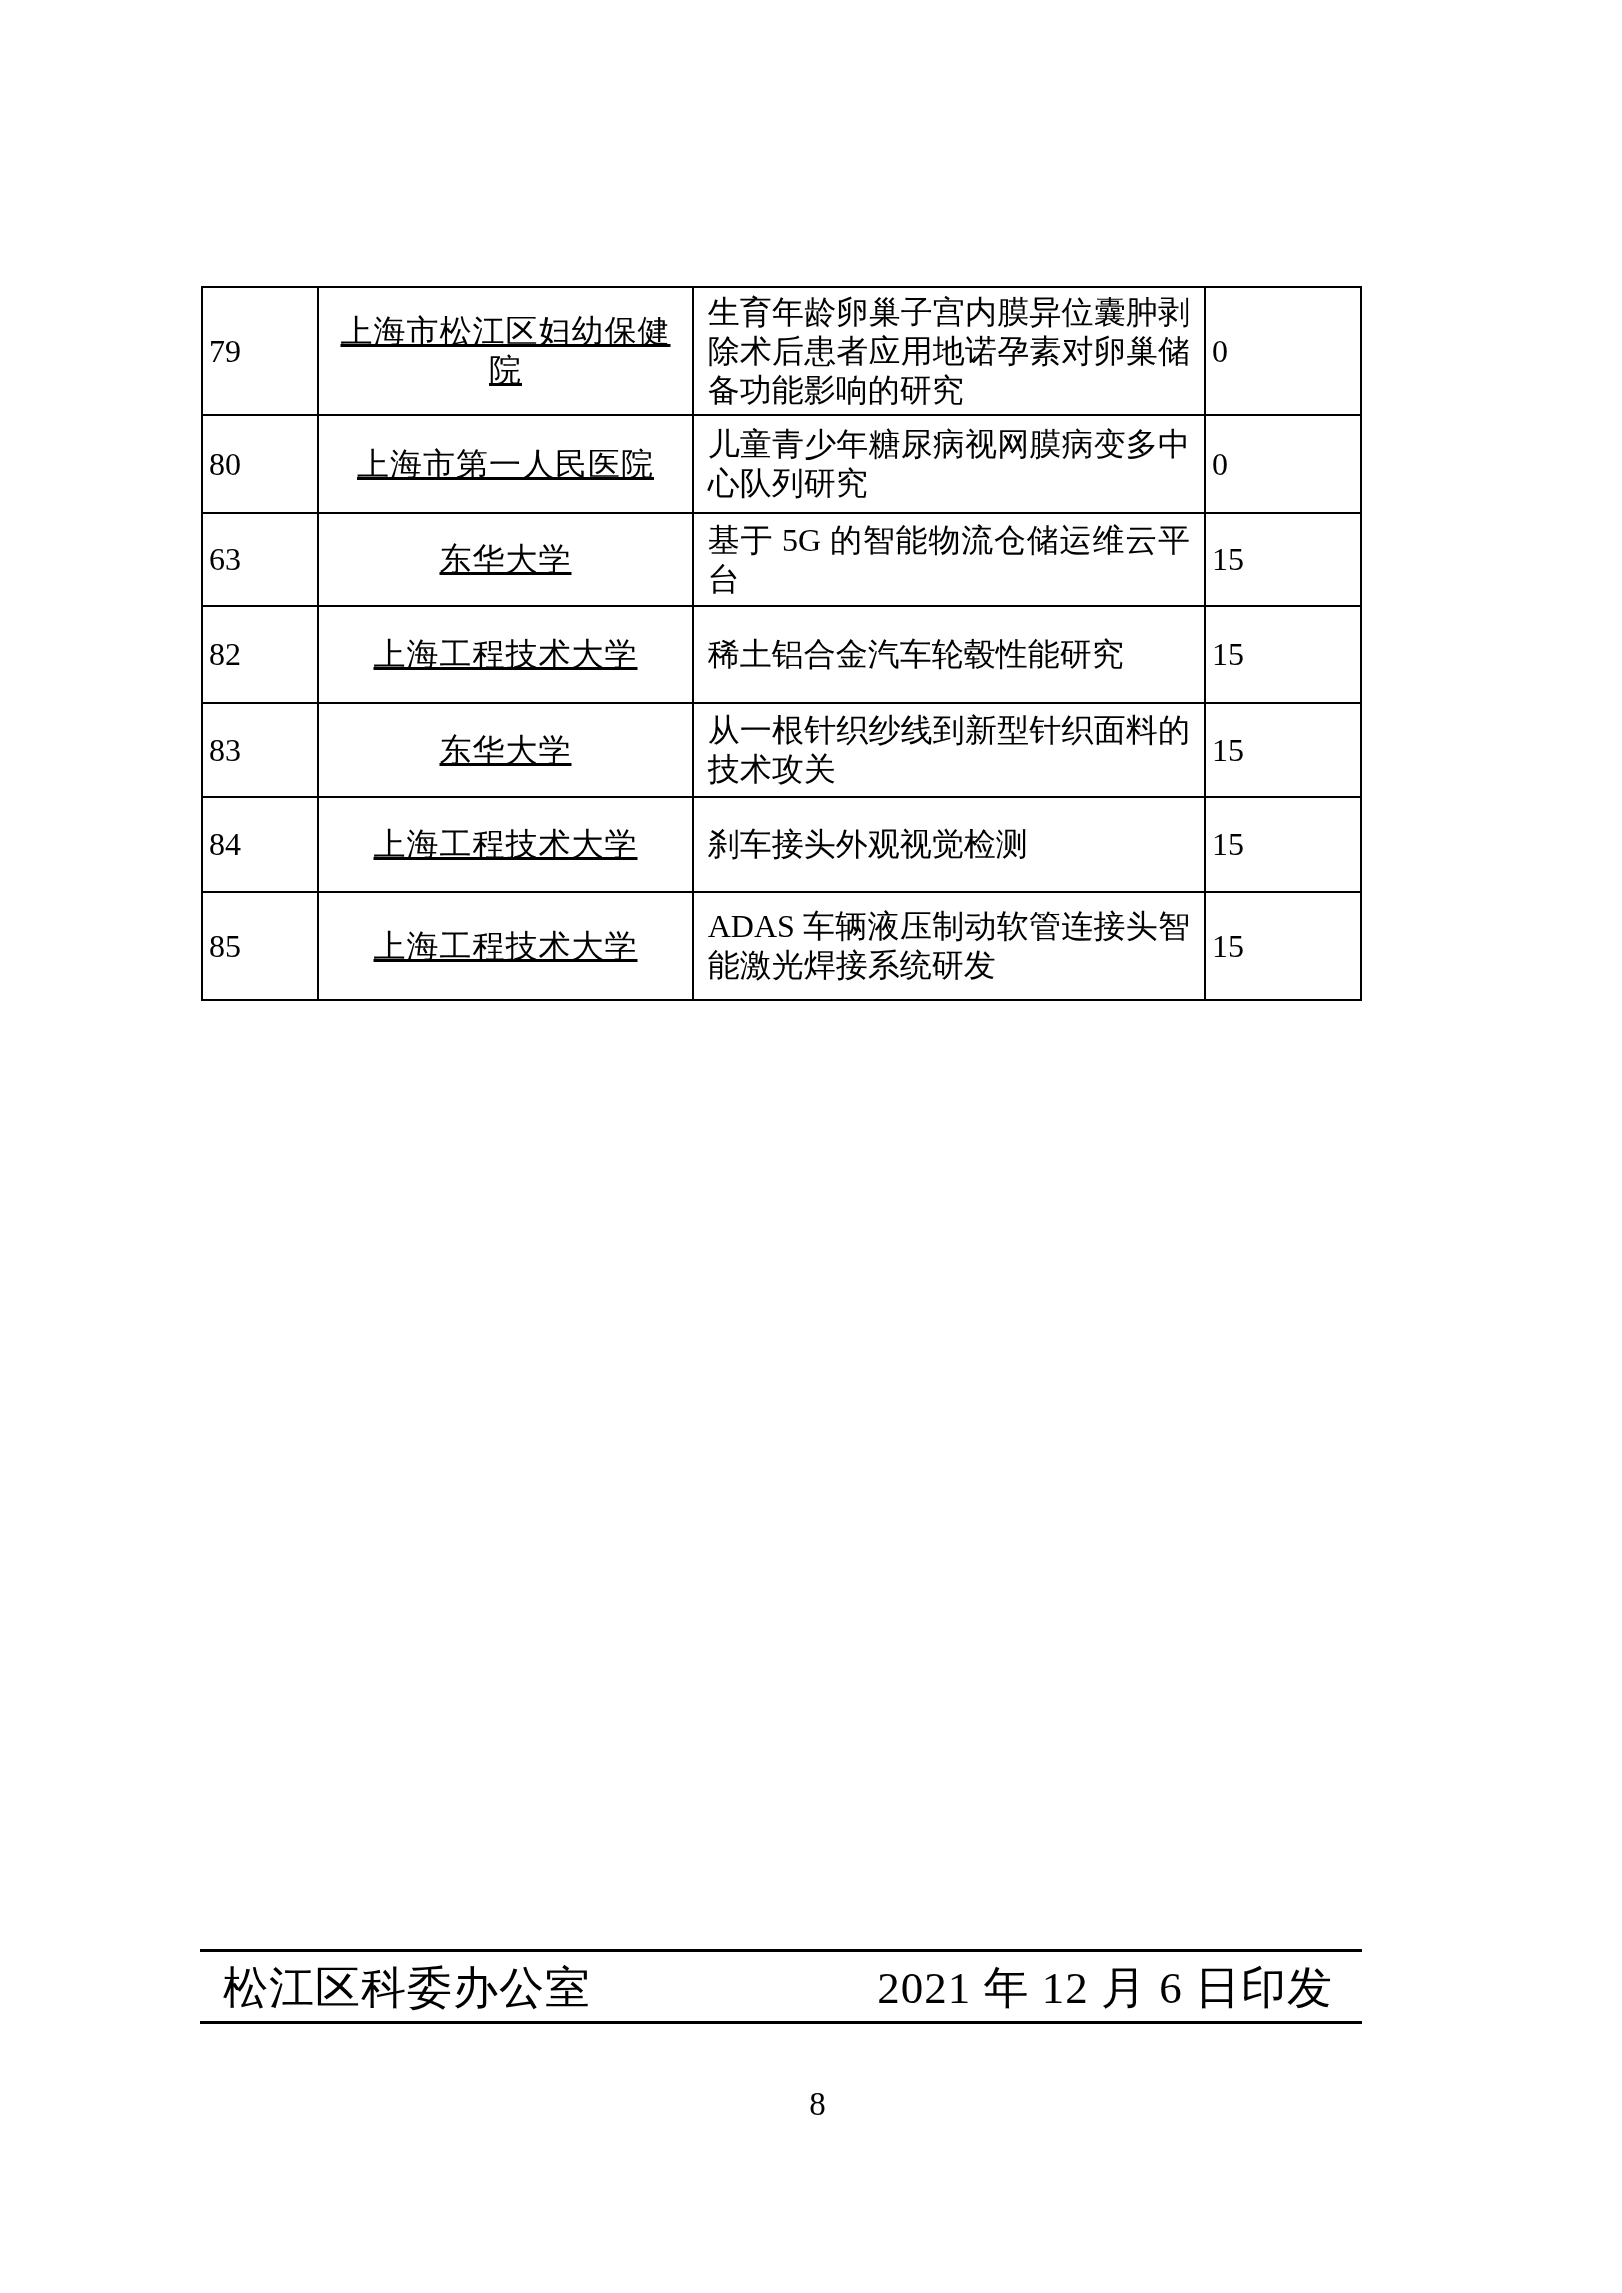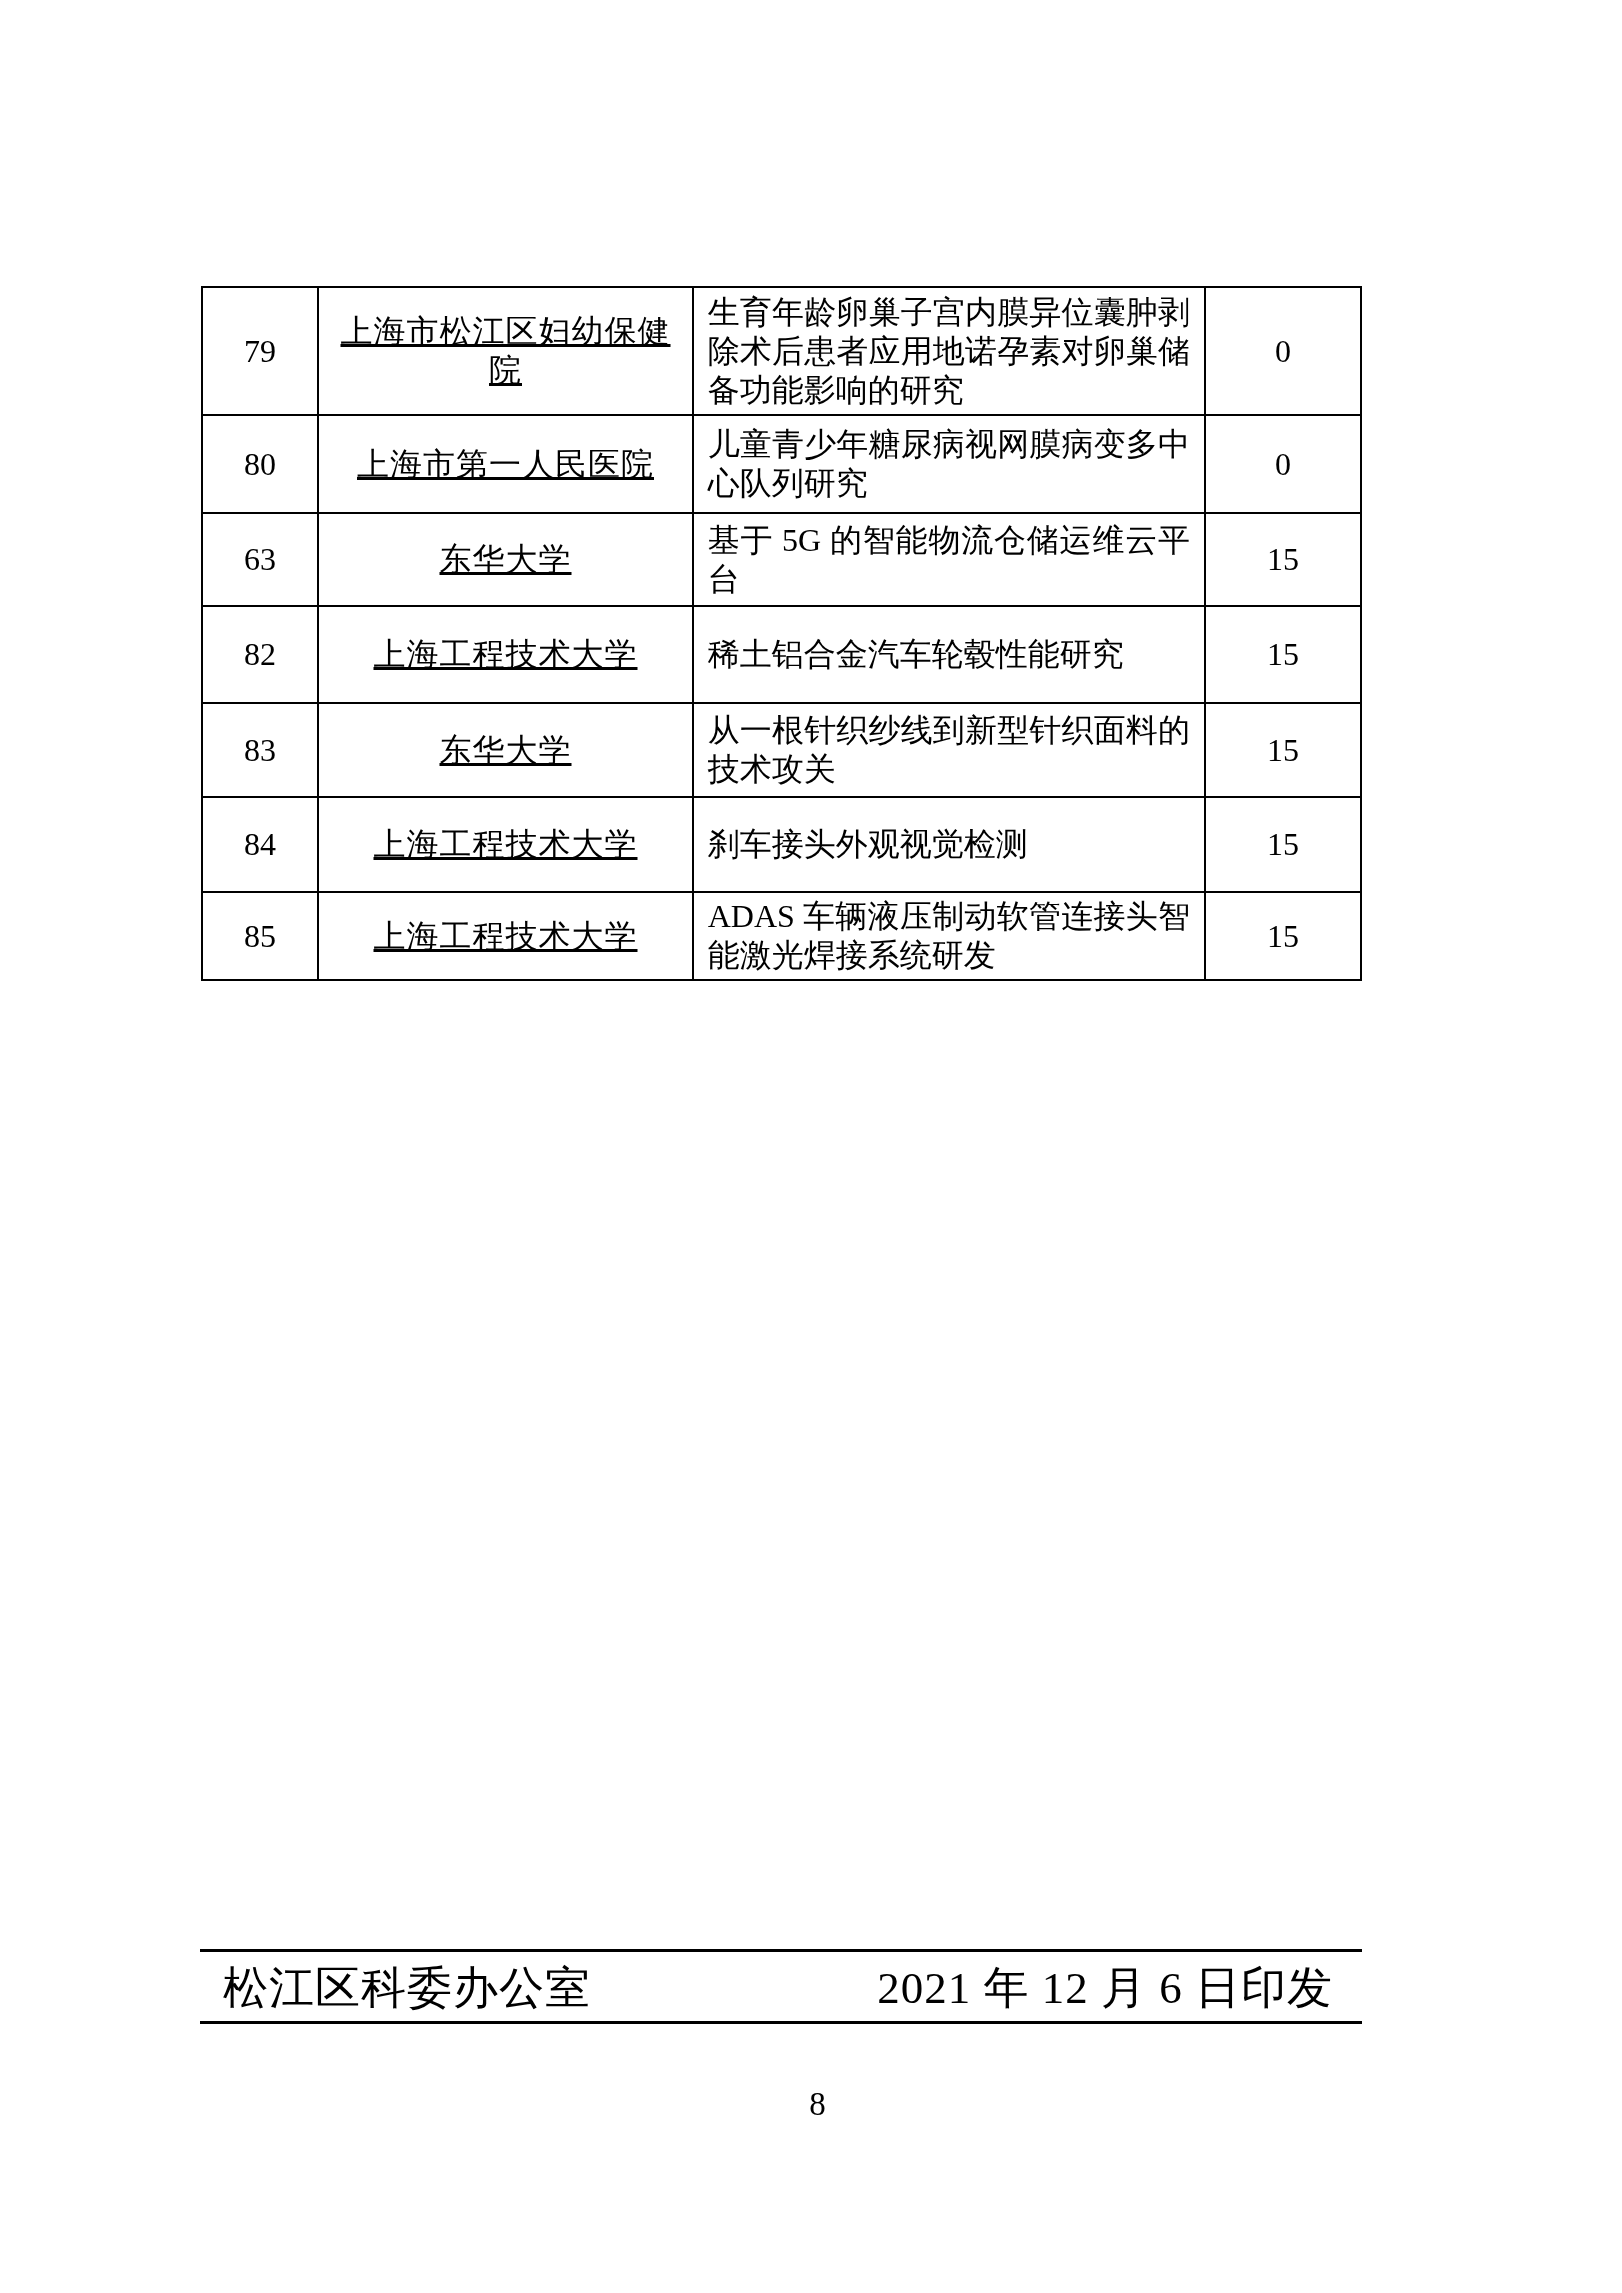--- a/index.html
+++ b/index.html
@@ -33,35 +33,35 @@
     vertical-align: middle;
     padding: 3.9px 5.9px;
     overflow: hidden;
   }
   table.score-table col.c-no   { width: 116px; }
   table.score-table col.c-inst { width: 375px; }
   table.score-table col.c-proj { width: 512px; }
   table.score-table col.c-score{ width: 156px; }
 
   table.score-table td.col-no,
-  table.score-table td.col-score { text-align: center; }
+  table.score-table td.col-score { }
   table.score-table td.col-institution { text-align: center; letter-spacing: 1px; text-decoration: underline; }
   table.score-table td.col-project {
     text-align: justify;
     padding-left: 13.7px;
     padding-right: 14px;
   }
 
   table.score-table tr:nth-child(1) { height: 128px; }
   table.score-table tr:nth-child(2) { height: 98px; }
   table.score-table tr:nth-child(3) { height: 93px; }
   table.score-table tr:nth-child(4) { height: 97px; }
   table.score-table tr:nth-child(5) { height: 94px; }
   table.score-table tr:nth-child(6) { height: 95px; }
-  table.score-table tr:nth-child(7) { height: 88px; }
+  table.score-table tr:nth-child(7) { height: 108px; }
 
   
   .footer-rule {
     position: absolute;
     left: 200px;
     width: 1162px;
     height: 2.9px;
     background: #000000;
   }
   .footer-rule.top { top: 1949px; }

